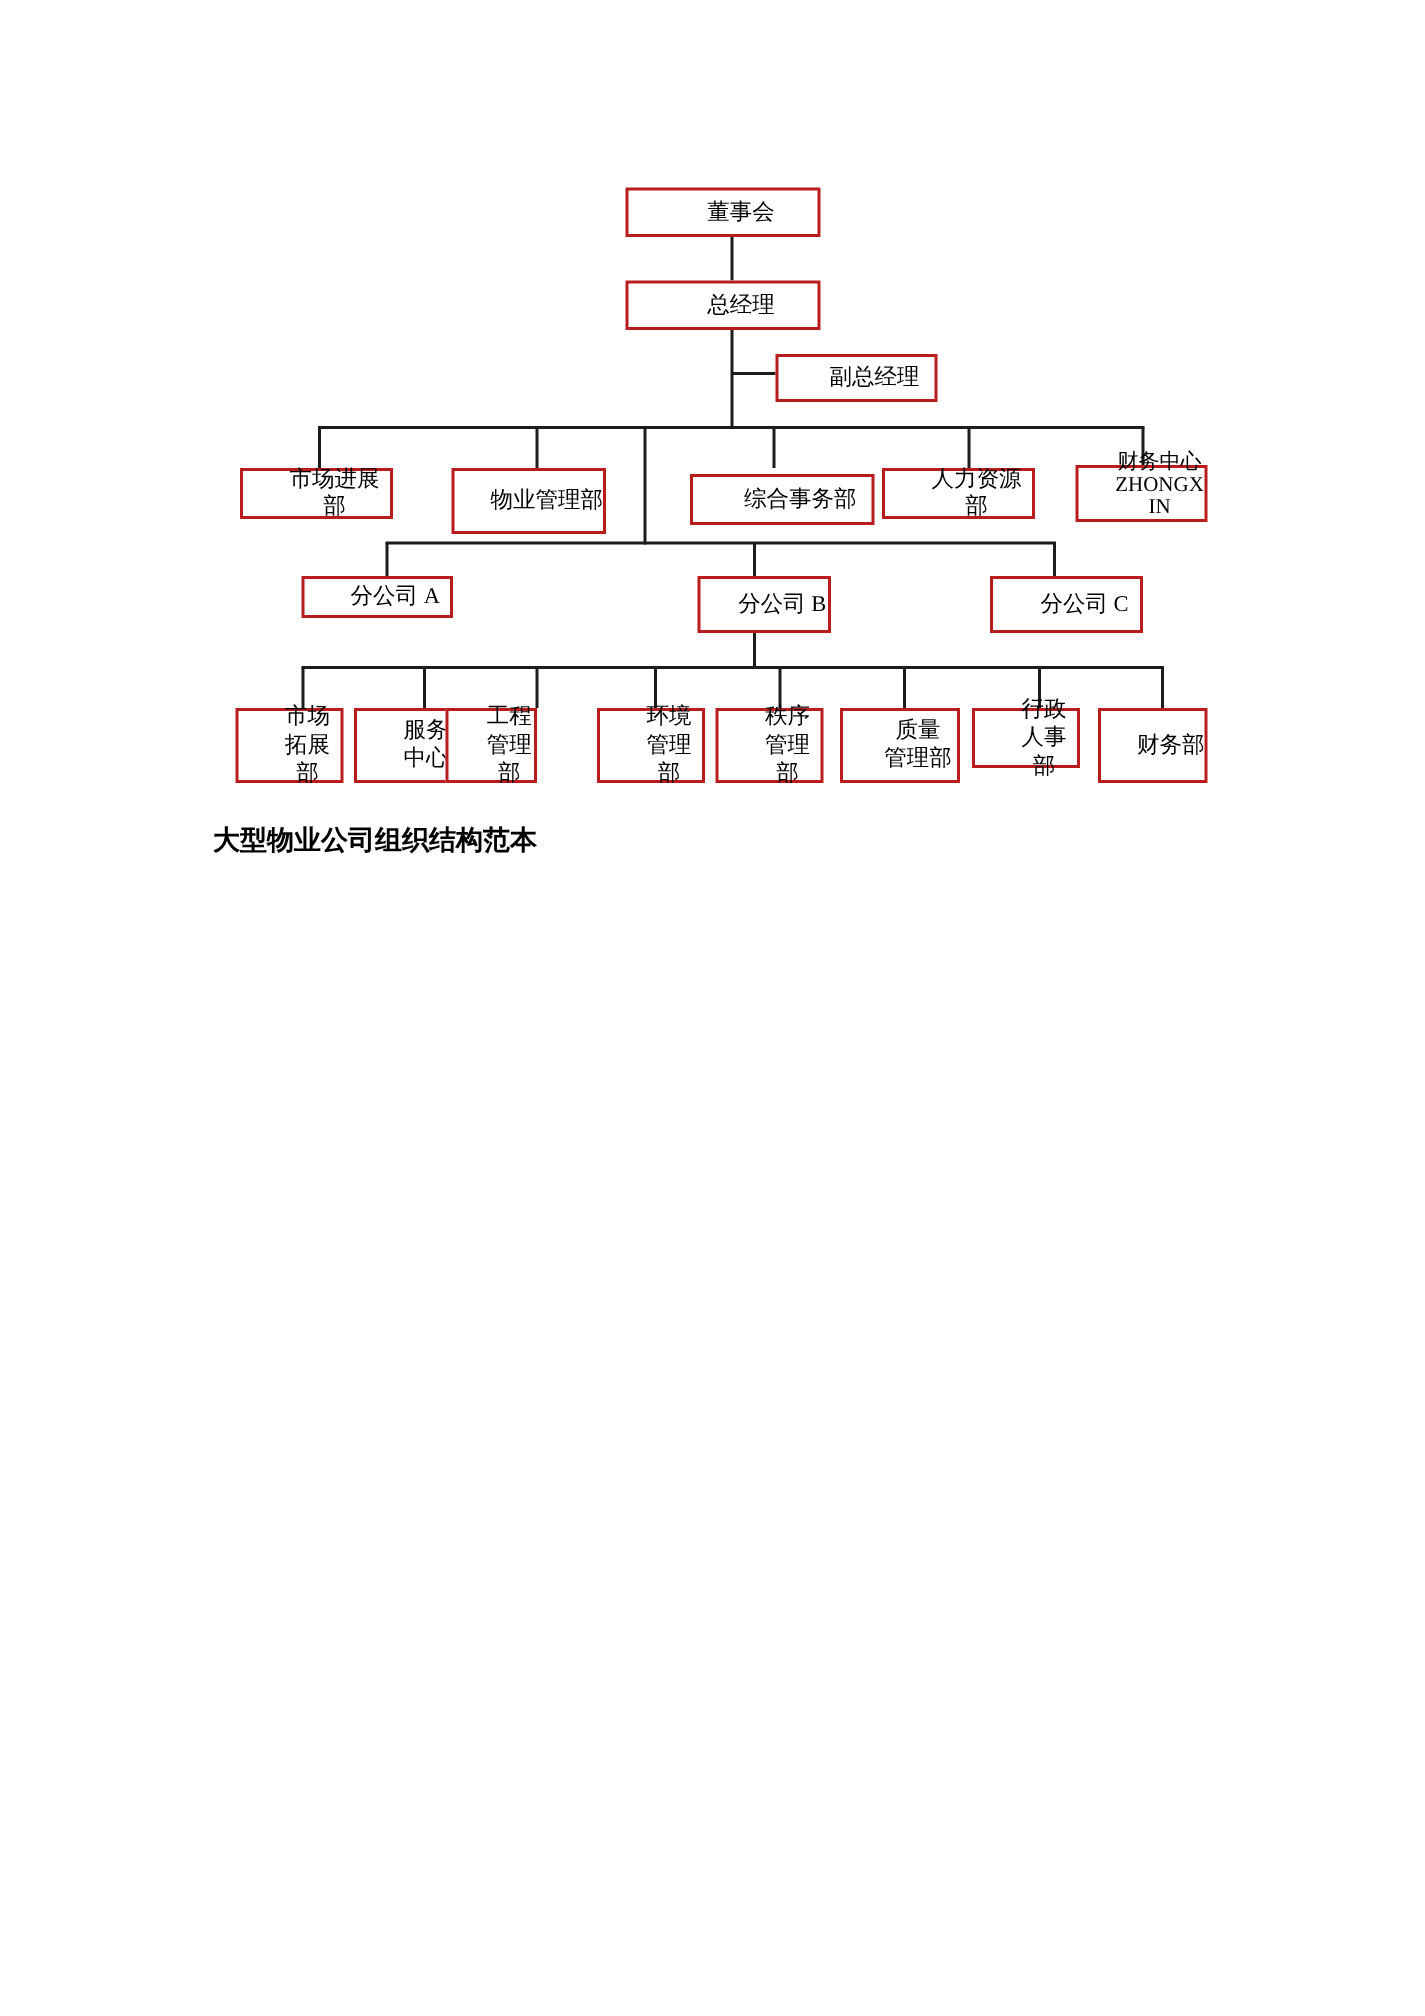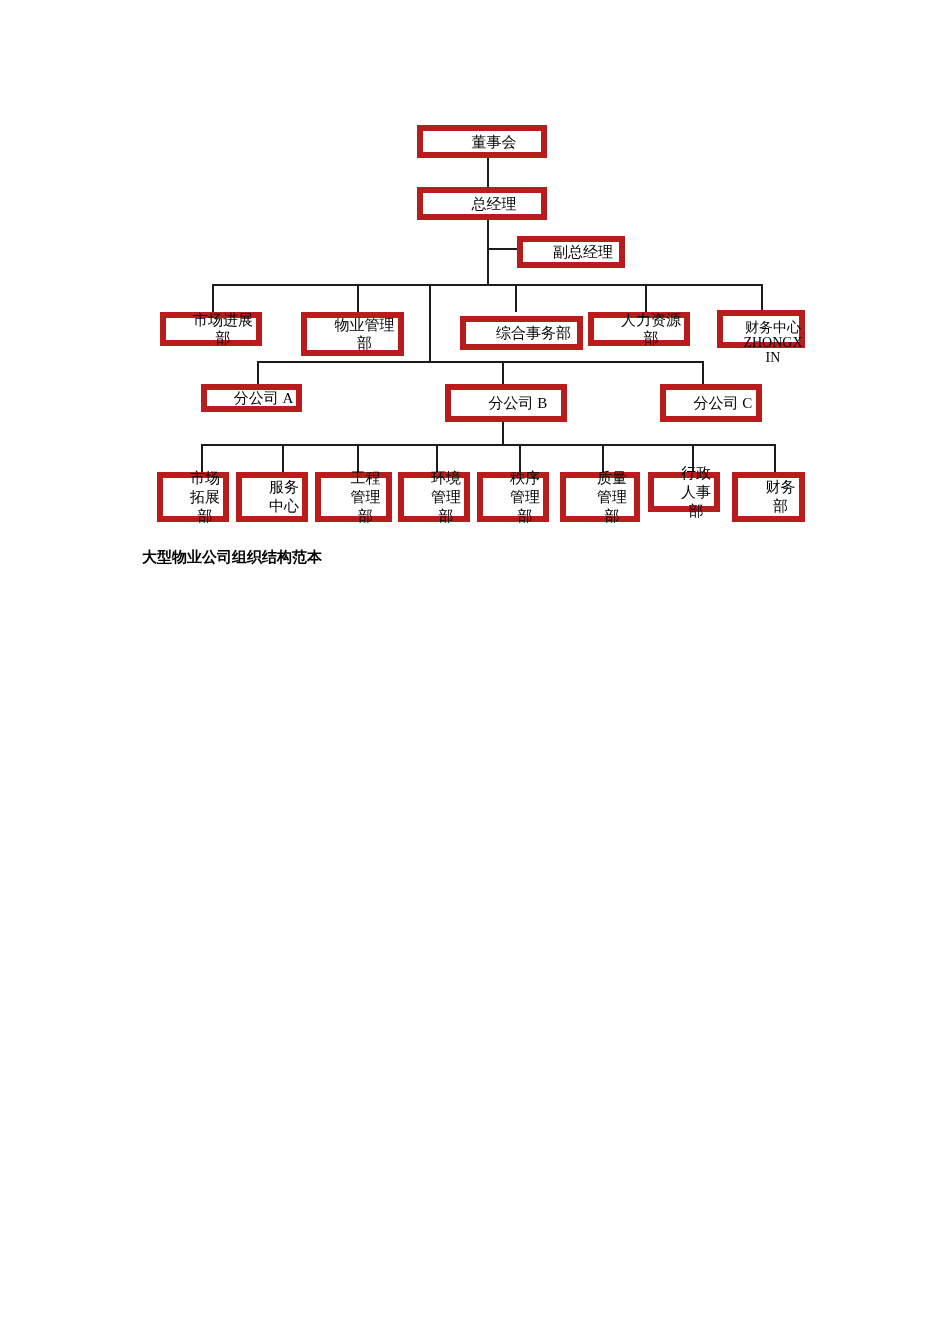--- a/index.html
+++ b/index.html
@@ -19,38 +19,38 @@
   .org-chart {
     position: absolute;
     left: 0;
     top: 0;
     width: 950px;
     height: 600px;
   }
   .node {
     position: absolute;
     box-sizing: border-box;
-    border: 6px solid #b91c1c;
+    border: 2px solid #b91c1c;
     background: #ffffff;
     display: flex;
     align-items: center;
     justify-content: center;
     text-align: center;
     font-size: 15px;
     line-height: 18px;
     white-space: pre-line;
     z-index: 2;
     padding-left: 24px;
   }
   .node .lbl {
     display: block;
     white-space: pre-line;
   }
   .node.overflow-node {
-    align-items: flex-start;
+    align-items: flex-end;
     overflow: visible;
     font-size: 14px;
     line-height: 15px;
     padding-top: 4px;
   }
   .node.two-line {
     line-height: 19px;
   }
   .line {
     position: absolute;
@@ -58,21 +58,21 @@
     z-index: 1;
   }
   .line.v { width: 2px; }
   .line.h { height: 2px; }
   .caption {
     position: absolute;
     left: 142px;
     top: 548px;
     font-family: Liberation Serif, serif;
     font-weight: bold;
-    font-size: 15px;
+    font-size: 18px;
     color: #000000;
     white-space: nowrap;
   }
 </style>
 </head>
 <body>
 
 <div class="doc-page">
   <div class="org-chart">
 
@@ -129,36 +129,36 @@
     </div>
     <div class="node overflow-node" style="left:717px;top:310px;width:88px;height:38px">
       <span class="lbl">财务中心
 ZHONGX
 IN</span>
     </div>
 
     <div class="node" style="left:201px;top:384px;width:101px;height:28px">
       <span class="lbl">分公司 A</span>
     </div>
-    <div class="node" style="left:445px;top:384px;width:122px;height:38px">
+    <div class="node" style="left:465px;top:384px;width:89px;height:38px">
       <span class="lbl">分公司 B</span>
     </div>
     <div class="node" style="left:660px;top:384px;width:102px;height:38px">
       <span class="lbl">分公司 C</span>
     </div>
 
     <div class="node two-line" style="left:157px;top:472px;width:72px;height:50px">
       <span class="lbl">市场
 拓展部</span>
     </div>
     <div class="node two-line" style="left:236px;top:472px;width:72px;height:50px">
       <span class="lbl">服务
 中心</span>
     </div>
-    <div class="node two-line" style="left:315px;top:472px;width:77px;height:50px">
+    <div class="node two-line" style="left:297px;top:472px;width:61px;height:50px">
       <span class="lbl">工程
 管理部</span>
     </div>
     <div class="node two-line" style="left:398px;top:472px;width:72px;height:50px">
       <span class="lbl">环境
 管理部</span>
     </div>
     <div class="node two-line" style="left:477px;top:472px;width:72px;height:50px">
       <span class="lbl">秩序
 管理部</span>

